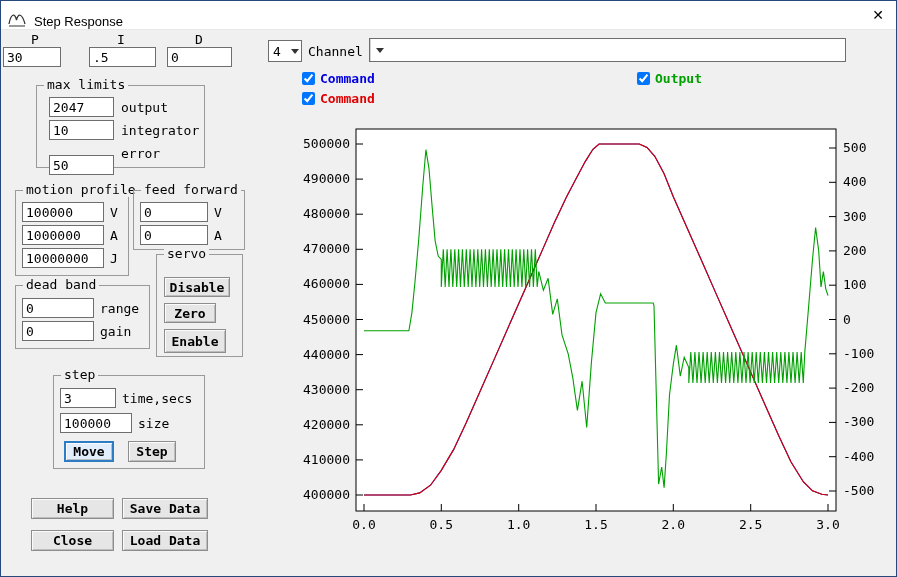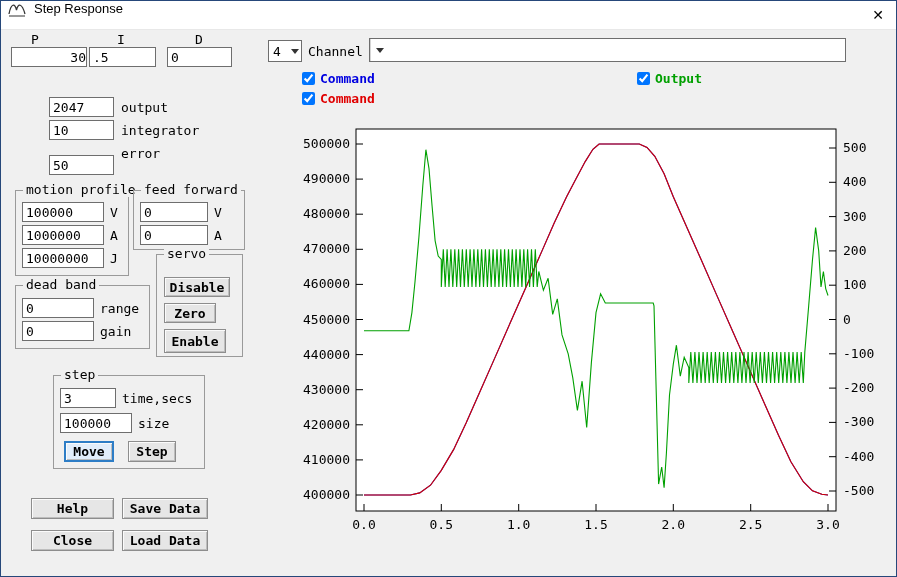--- a/index.html
+++ b/index.html
@@ -1,20 +1,20 @@
 <!DOCTYPE html>
 <html><head>
 <meta charset="utf-8">
 <style>
   html,body{margin:0;padding:0;background:#d7e3f0;}
   .window{position:relative;width:897px;height:577px;background:#f0f0f0;
     border:1px solid #26487a;box-sizing:border-box;overflow:hidden;
     font-family:"DejaVu Sans Mono",monospace;font-size:13px;color:#000;}
   .titlebar{position:absolute;left:0;top:0;right:0;height:28px;background:#ffffff;
-    display:flex;align-items:flex-start;border-bottom:1px solid #e8e8e8;}
+    display:flex;align-items:flex-end;border-bottom:1px solid #e8e8e8;}
   .app-icon{width:20px;height:18px;margin-left:6px;display:inline-block;}
   .title{font-family:"Liberation Sans",sans-serif;font-size:13px;margin-left:7px;}
   .close{position:absolute;right:0;top:0;width:36px;height:28px;text-align:center;
     line-height:28px;font-family:"Liberation Sans",sans-serif;font-size:14px;cursor:default;}
   .lbl{position:absolute;white-space:nowrap;}
   .inp{position:absolute;height:20px;border:1px solid #6e6e6e;background:#fff;
     font-family:"DejaVu Sans Mono",monospace;font-size:13px;padding:0 0 0 3px;box-sizing:border-box;}
   .grp{position:absolute;border:1px solid #9a9a9a;}
   .grp-title{position:absolute;top:-9px;left:7px;background:#f0f0f0;padding:0 3px;white-space:nowrap;}
   .btn{position:absolute;background:#e6e6e6;border:1px solid #8d8d8d;
@@ -44,21 +44,21 @@
         <line x1="2" y1="15" x2="18" y2="15" stroke="#333" stroke-width="1"></line>
       </svg>
     </span>
     <span class="title">Step Response</span>
     <span class="close">✕</span>
   </div>
 
   <span class="lbl" style="left:30px;top:31px;">P</span>
   <span class="lbl" style="left:116px;top:31px;">I</span>
   <span class="lbl" style="left:194px;top:31px;">D</span>
-  <input class="inp" style="left: 10px; top: 46px; width: 76px; text-align: right;" value="30">
+  <input class="inp" style="left: 2px; top: 46px; width: 58px;" value="30">
   <input class="inp" style="left: 88px; top: 46px; width: 67px;" value=".5">
   <input class="inp" style="left: 166px; top: 46px; width: 65px;" value="0">
 
   <div class="combo" style="left:267px;top:39px;width:34px;height:22px;">
     <span class="txt">4</span>
     <span class="arrow" style="border-left:none;width:12px;">
         <span class="tri"></span>
       </span>
   </div>
   <span class="lbl" style="left:307px;top:43px;">Channel</span>
@@ -75,20 +75,23 @@
   </span>
   <span class="chk-row" style="left:301px;top:90px;">
     <input type="checkbox" checked="true" style="">
     <span style="color: rgb(224, 0, 0);">Command</span>
   </span>
   <span class="chk-row" style="left:636px;top:70px;">
     <input type="checkbox" checked="true" style="">
     <span style="color: rgb(0, 160, 0);">Output</span>
   </span>
 
+  <div class="grp" style="left:35px;top:84px;width:167px;height:81px;">
+    <span class="grp-title">max limits</span>
+  </div>
   <input class="inp" style="left: 48px; top: 96px; width: 65px;" value="2047">
   <span class="lbl" style="left:120px;top:99px;">output</span>
   <input class="inp" style="left: 48px; top: 119px; width: 65px;" value="10">
   <span class="lbl" style="left:120px;top:122px;">integrator</span>
   <input class="inp" style="left: 48px; top: 142px; width: 65px; margin-top: 12px;" value="50">
   <span class="lbl" style="left:120px;top:145px;">error</span>
 
   <div class="grp" style="left:14px;top:189px;width:112px;height:84px;">
     <span class="grp-title">motion profile</span>
   </div>

